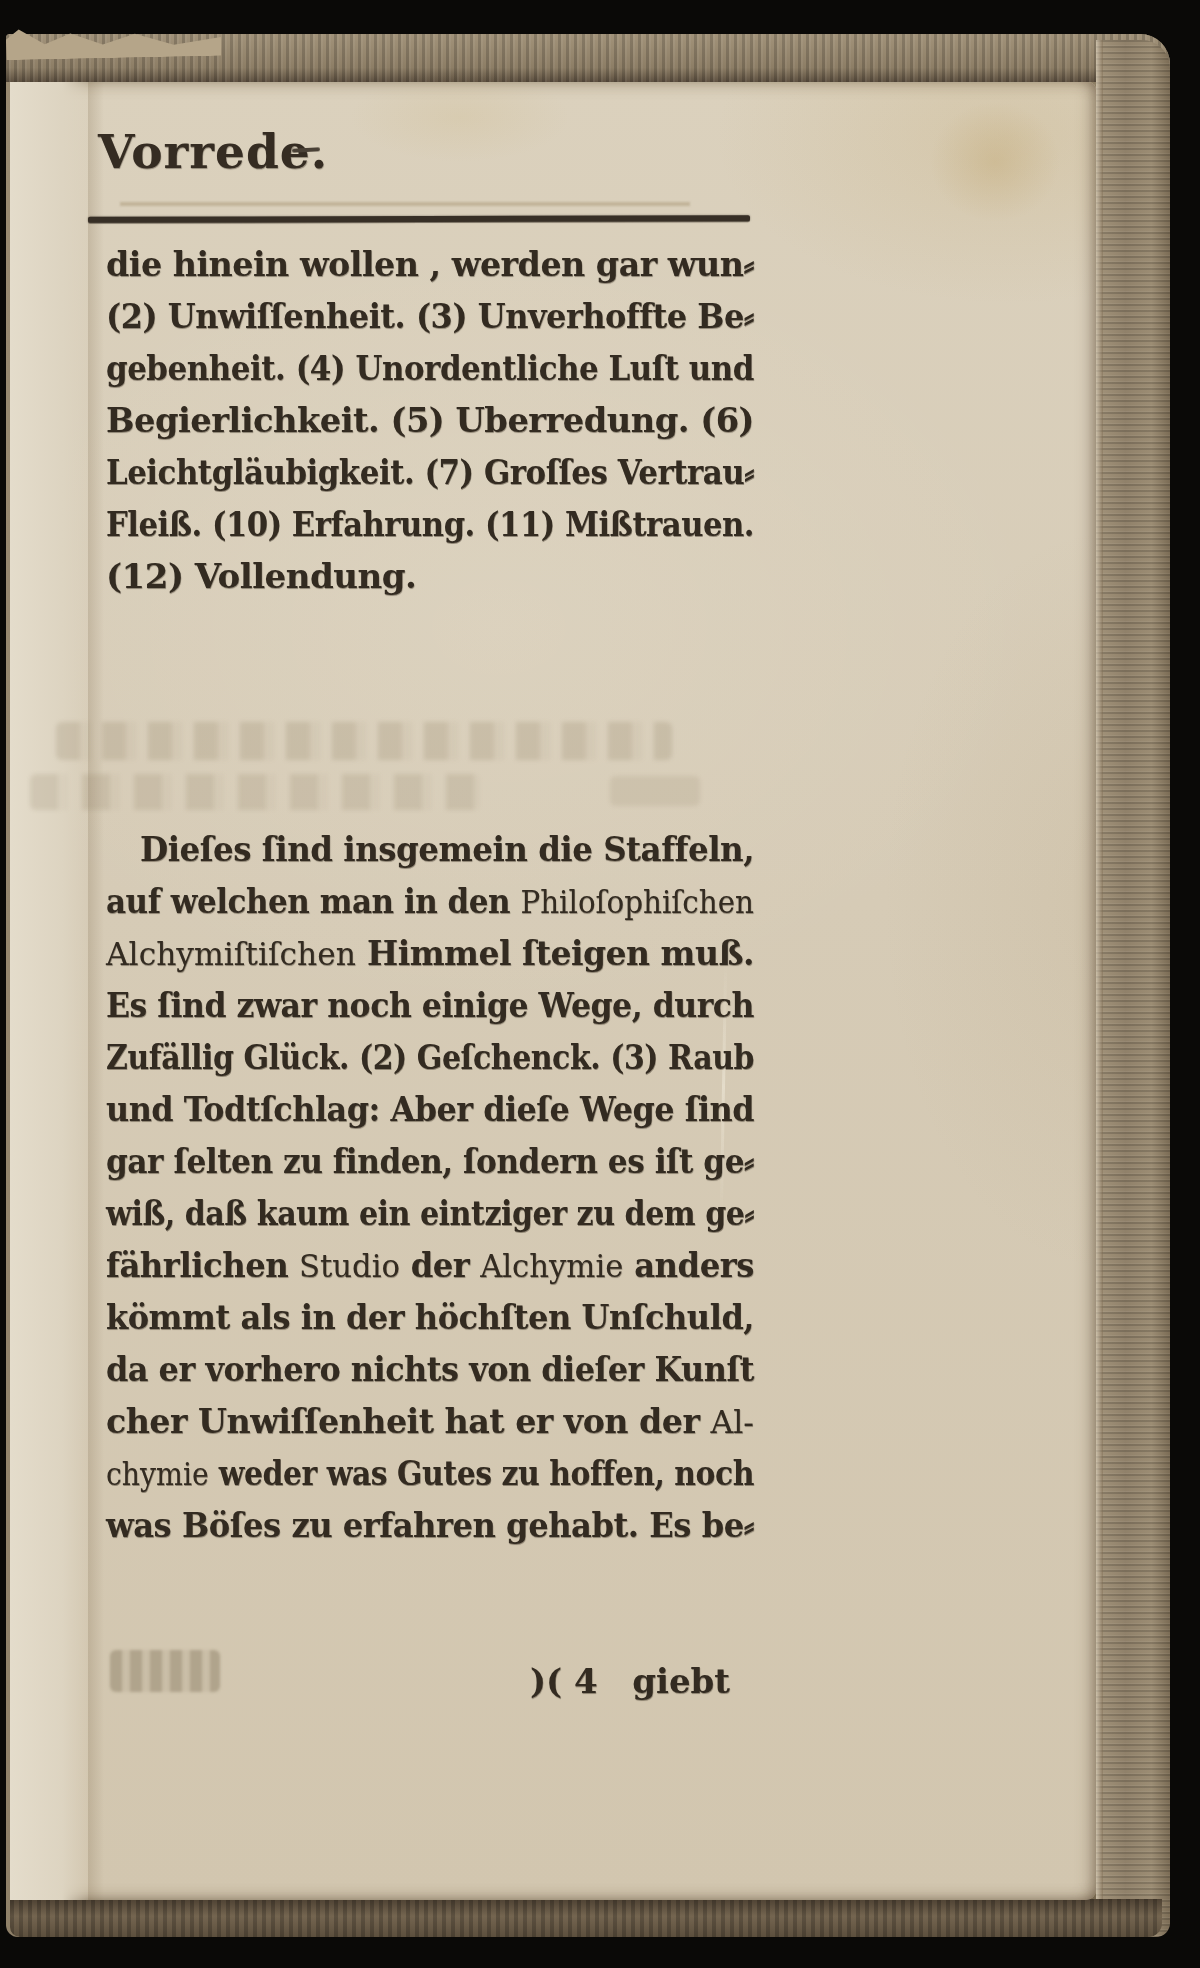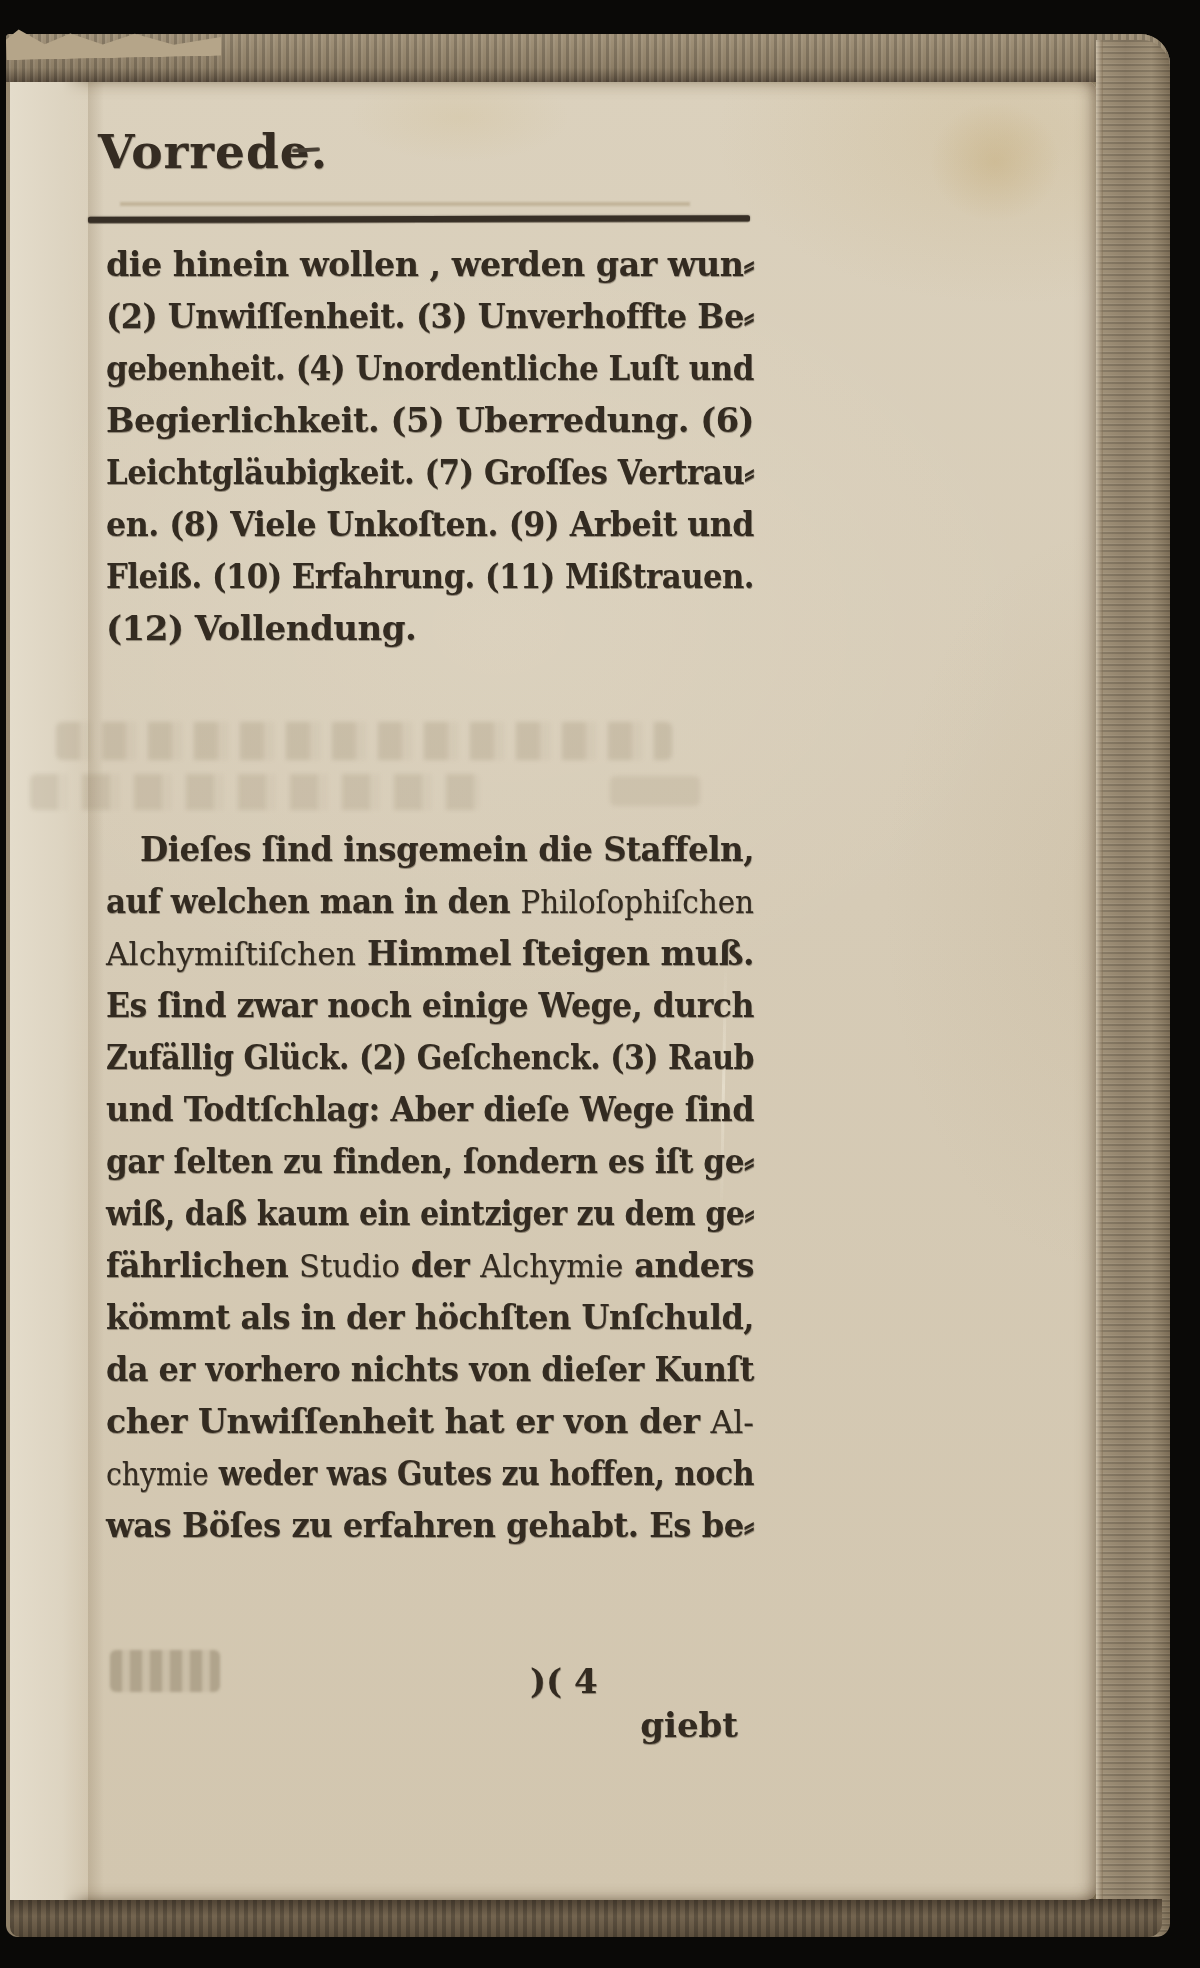--- a/index.html
+++ b/index.html
@@ -53,21 +53,21 @@
   .para{position:absolute;left:96px;width:648px;color:#332b21;font-size:34px;font-weight:bold;
     letter-spacing:-0.5px;text-shadow:0.5px 0.8px 0.7px rgba(45,35,25,.42);}
   .para-1{top:156px;}
   .para-2{top:741px;}
   .line{height:52px;line-height:52px;}
   .line .inner{display:inline-block;white-space:nowrap;transform-origin:0 60%;}
   .antiqua{font-weight:normal;font-size:0.95em;letter-spacing:0;}
   .footer-line{position:absolute;left:88px;top:1573px;width:648px;height:52px;line-height:52px;
     color:#332b21;font-size:34px;font-weight:bold;text-shadow:0.5px 0.8px 0.7px rgba(45,35,25,.42);}
   .sig{position:absolute;left:432px;}
-  .catch{position:absolute;right:8px;margin-top:44px;}
+  .catch{position:absolute;right:16px;}
   
   .ghost{position:absolute;filter:blur(2.2px);border-radius:6px;}
   .ghost-1{left:46px;top:640px;width:616px;height:38px;
     background:repeating-linear-gradient(90deg,rgba(122,105,74,.17) 0 24px,rgba(122,105,74,.05) 24px 34px,transparent 34px 46px);}
   .ghost-2{left:20px;top:692px;width:450px;height:36px;
     background:repeating-linear-gradient(90deg,rgba(122,105,74,.15) 0 28px,rgba(122,105,74,.04) 28px 38px,transparent 38px 52px);}
   .ghost-3{left:600px;top:694px;width:90px;height:30px;background:rgba(122,105,74,.12);}
   .ghost-num{left:100px;top:1568px;width:110px;height:42px;filter:blur(1.6px);
     background:repeating-linear-gradient(90deg,rgba(95,82,55,.30) 0 12px,rgba(95,82,55,.08) 12px 20px);}
   .stain-1{position:absolute;left:920px;top:20px;width:130px;height:120px;border-radius:50%;
@@ -100,21 +100,20 @@
     <div class="printers-dash"></div>
     <div class="blind-rule"></div>
     <div class="rule"></div>
 
     <div class="para para-1">
         <div class="line"><span class="inner" style="transform: scaleX(0.978667);"><span>die hinein wollen , werden gar wun⸗</span></span></div>
         <div class="line"><span class="inner" style="transform: scaleX(0.940728);"><span>(2) Unwiſſenheit. (3) Unverhoffte Be⸗</span></span></div>
         <div class="line"><span class="inner" style="transform: scaleX(0.908995);"><span>gebenheit. (4) Unordentliche Luſt und</span></span></div>
         <div class="line"><span class="inner" style="transform: scaleX(0.990045);"><span>Begierlichkeit. (5) Uberredung. (6)</span></span></div>
         <div class="line"><span class="inner" style="transform: scaleX(0.906135);"><span>Leichtgläubigkeit. (7) Groſſes Vertrau⸗</span></span></div>
-        <div class="line"><span class="inner" style="transform: scaleX(0.929136);"><span>en. (8) Viele Unkoſten. (9) Arbeit und</span></span></div>
         <div class="line"><span class="inner" style="transform: scaleX(0.900371);"><span>Fleiß. (10) Erfahrung. (11) Mißtrauen.</span></span></div>
         <div class="line nojust"><span class="inner"><span>(12) Vollendung.</span></span></div>
       </div>
 
     <div class="ghost ghost-1"></div>
     <div class="ghost ghost-2"></div>
     <div class="ghost ghost-3"></div>
 
     <div class="para para-2">
         <div class="line"><span class="inner" style="margin-left: 34px; transform: scaleX(0.953833);"><span>Dieſes ſind insgemein die Staffeln,</span></span></div>

